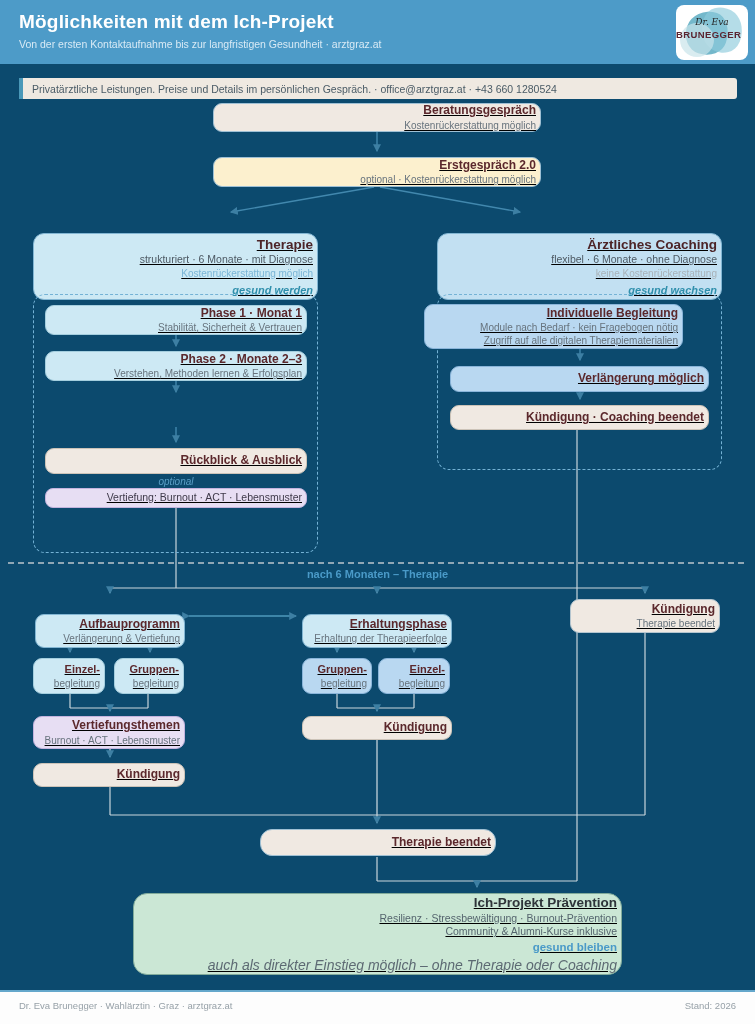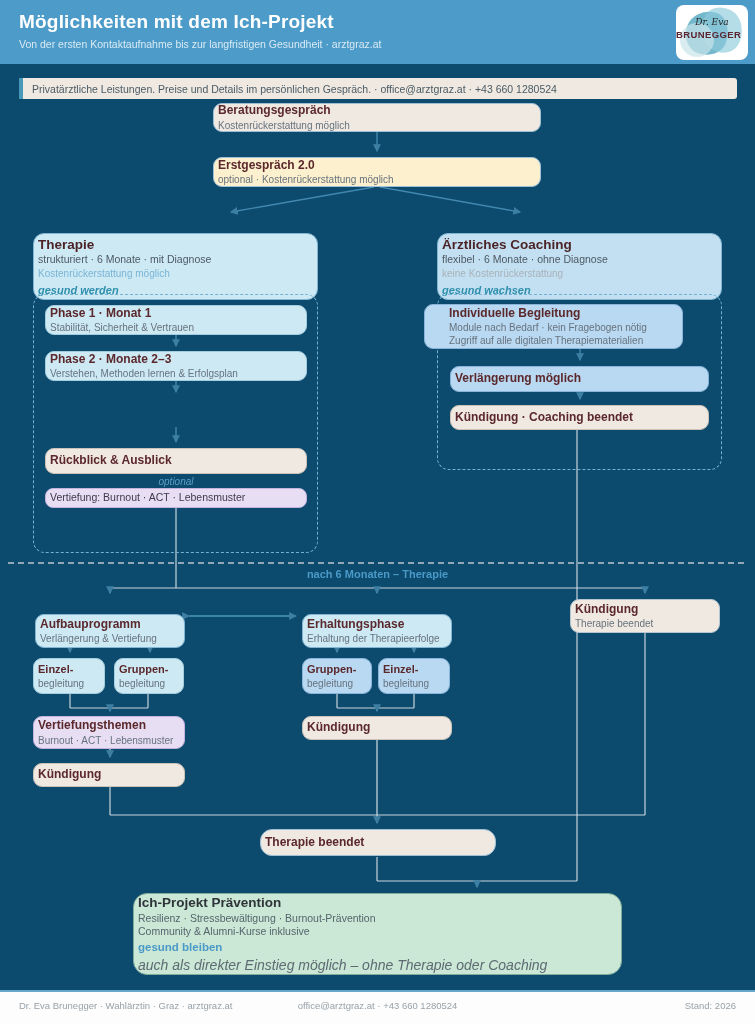--- a/index.html
+++ b/index.html
@@ -16,22 +16,22 @@
   .blob3 { position:absolute; left:4px; top:18px; width:34px; height:34px; background:#c9e4ea; opacity:0.7; border-radius:50%; }
   .logo-script { position:absolute; left:0; top:12px; width:72px; text-align:center; font-family:"DejaVu Serif", serif; font-style:italic; font-size:9px; color:#262626; }
   .logo-name { position:absolute; left:0; top:24px; width:72px; text-align:left; font-size:9.5px; font-weight:bold; letter-spacing:0.4px; color:#5a2430; }
 
   
   .infobar { position:absolute; left:19px; top:78px; width:714px; height:21px; background:#efe9e1; border-left:4px solid #4a98b8; border-radius:0 3px 3px 0; display:flex; align-items:center; }
   .infobar span { padding-left:9px; font-size:10.5px; color:#4a5b66; }
 
   
   .box { position:absolute; box-sizing:border-box; border:1.5px solid #9fc0d4; border-radius:9px;
-         display:flex; flex-direction:column; align-items:flex-start; justify-content:center;
-         text-align:center; line-height:1.3; padding:2px 4px; }
+         display:flex; flex-direction:column; align-items:flex-end; justify-content:center;
+         text-align:center; line-height:1.3; padding:2px 4px;text-decoration:underline; }
   .cyan   { background:#cde9f4; border-color:#82b6d3;margin-top:15px; }
   .cyan2  { background:#cde9f4; border-color:#a4cede; }
   .blue   { background:#b9d8f1; border-color:#8ab5da; }
   .beige  { background:#f0e9e2; border-color:#9fc0d4; }
   .beige-soft { background:#f0e9e2; border-color:#ccc3b8; }
   .yellow { background:#fcf0ce; border-color:#9dc0d6; }
   .purple { background:#e7def3; border-color:#c3b3de; }
   .green  { background:#cbe7d5; border-color:#81ab9b; border-width:1.5px; border-radius:14px; }
 
   .bt  { font-weight:bold; font-size:12px; color:#5b282c; }
@@ -249,17 +249,16 @@
   <div class="box green" style="left:133px; top:893px; width:489px; height:82px;">
     <div class="bt-dark">Ich-Projekt Prävention</div>
     <div class="bs11" style="color:#55656e;">Resilienz · Stressbewältigung · Burnout-Prävention</div>
     <div class="bs11" style="color:#55656e;">Community &amp; Alumni-Kurse inklusive</div>
     <div class="motto-blue">gesund bleiben</div>
     <div class="note-italic">auch als direkter Einstieg möglich – ohne Therapie oder Coaching</div>
   </div>
 
   <div class="footer">
     <div class="f-left">Dr. Eva Brunegger · Wahlärztin · Graz · arztgraz.at</div>
-    <div class="f-center">office@arztgraz.at · +43 660 1280524</div>
     <div class="f-right">Stand: 2026</div>
   </div>
 
 </div>
 
 </body></html>

